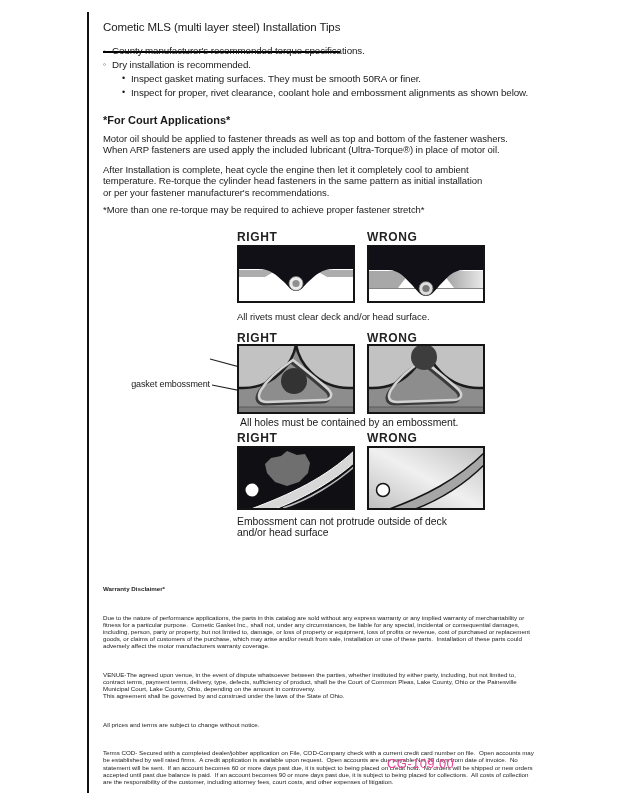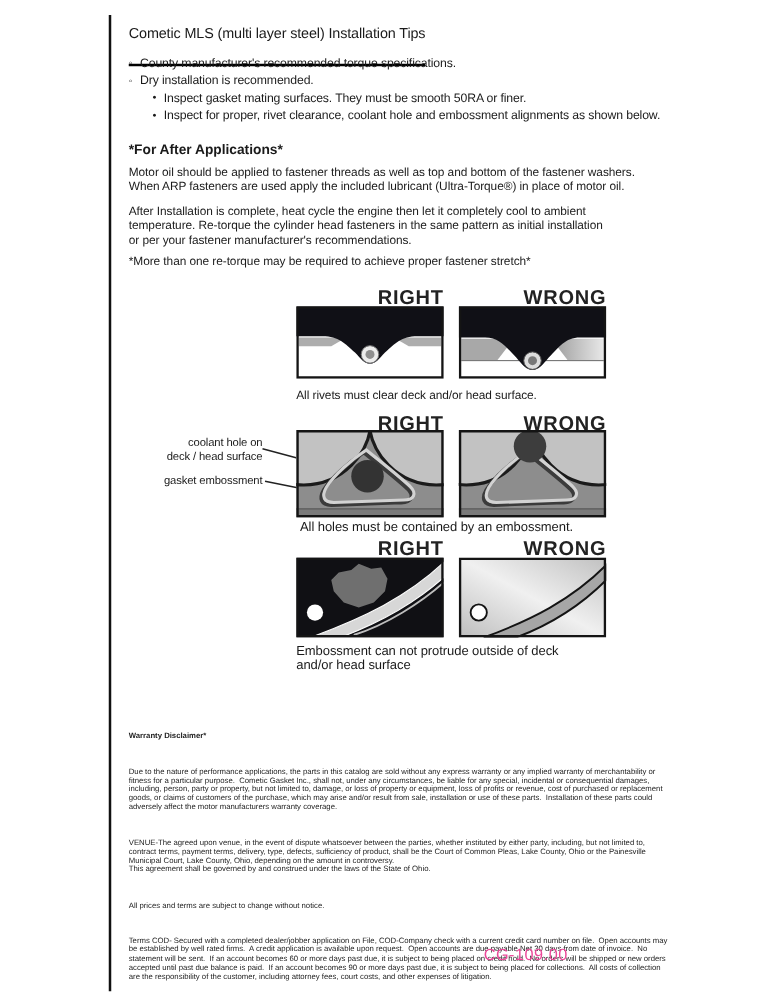--- a/index.html
+++ b/index.html
@@ -10,21 +10,21 @@
          letter-spacing:-0.1px;border-bottom:2px solid #000;padding-bottom:18px;display:inline-block;}
   .bullets{position:absolute;left:103px;top:44px;font-size:9.8px;letter-spacing:-0.1px;}
   .brow{line-height:13.4px;white-space:nowrap;}
   .brow .mk{display:inline-block;width:9px;font-size:8px;vertical-align:0.5px;}
   .sub{margin-left:19px;}
   .sub .mk{font-size:9px;}
   .diesel-h{position:absolute;left:103px;top:114px;font-size:11px;font-weight:bold;}
   .para{position:absolute;left:103px;font-size:9.5px;line-height:11.3px;letter-spacing:-0.05px;
         white-space:pre-line;}
   .p1{top:133px;} .p2{top:164px;} .pnote{top:204px;}
-  .dlabel{position:absolute;font-size:16px;letter-spacing:0.6px;width:118px;text-align:right;
+  .dlabel{position:absolute;font-size:12px;letter-spacing:0.6px;width:118px;text-align:left;
           font-weight:bold;color:#222;}
   .panel{position:absolute;width:118px;}
   .cap{position:absolute;font-size:9.5px;letter-spacing:-0.05px;white-space:pre-line;}
   .cap2{font-size:10.4px;}
   .sidelab{position:absolute;font-size:9px;line-height:11px;text-align:right;width:112px;
            letter-spacing:-0.1px;}
   .warranty{position:absolute;left:103px;top:571px;font-size:6.2px;line-height:7.15px;
             white-space:pre;letter-spacing:0px;color:#222;}
   .warranty .wh{font-weight:bold;margin-bottom:7px;}
   .warranty .wp{margin-bottom:7px;}
@@ -40,21 +40,21 @@
 
   <div class="title">Cometic MLS (multi layer steel) Installation Tips</div>
 
   <div class="bullets">
     <div class="brow"><span class="mk">◦</span><span>County manufacturer's recommended torque specifications.</span></div>
     <div class="brow"><span class="mk">◦</span><span>Dry installation is recommended.</span></div>
     <div class="brow sub"><span class="mk">•</span><span>Inspect gasket mating surfaces.  They must be smooth 50RA or finer.</span></div>
     <div class="brow sub"><span class="mk">•</span><span>Inspect for proper, rivet clearance, coolant hole and embossment alignments as shown below.</span></div>
   </div>
 
-  <div class="diesel-h">*For After Applications*</div>
+  <div class="diesel-h">*For Court Applications*</div>
   <div class="para p1">Motor oil should be applied to fastener threads as well as top and bottom of the fastener washers.
 When ARP fasteners are used apply the included lubricant (Ultra-Torque®) in place of motor oil.</div>
   <div class="para p2">After Installation is complete, heat cycle the engine then let it completely cool to ambient
 temperature. Re-torque the cylinder head fasteners in the same pattern as initial installation
 or per your fastener manufacturer's recommendations.</div>
   <div class="para pnote">*More than one re-torque may be required to achieve proper fastener stretch*</div>
 
   <div class="dlabel" style="left:237px;top:230px;">RIGHT</div>
   <div class="dlabel" style="left:367px;top:230px;">WRONG</div>
 
@@ -85,22 +85,20 @@
       <circle cx="59" cy="43.5" r="7" fill="#dddddd" stroke="#555" stroke-width="0.8"></circle>
       <circle cx="59" cy="43.5" r="3.6" fill="#787878"></circle>
       <rect x="1" y="1" width="116" height="56" fill="none" stroke="#141414" stroke-width="2"></rect>
     </svg>
   </div>
   <div class="cap" style="left:237px;top:311px;">All rivets must clear deck and/or head surface.</div>
 
   <div class="dlabel" style="left:237px;top:331px;">RIGHT</div>
   <div class="dlabel" style="left:367px;top:331px;">WRONG</div>
 
-  <div class="sidelab" style="left:98px;top:349px;white-space:pre-line;">coolant hole on
-deck / head surface</div>
   <div class="sidelab" style="left:98px;top:379px;">gasket embossment</div>
 
   <svg style="position:absolute;left:208px;top:348px;" width="92" height="62" viewBox="0 0 92 62">
     <line x1="2" y1="11" x2="84" y2="33" stroke="#222" stroke-width="1.2"></line>
     <line x1="4" y1="37" x2="54" y2="47" stroke="#222" stroke-width="1.2"></line>
   </svg>
 
   <div class="panel" style="left:237px;top:344px;">
     <svg width="118" height="70" viewBox="0 0 118 70">
       <rect width="118" height="70" fill="#8d8d8d"></rect>

